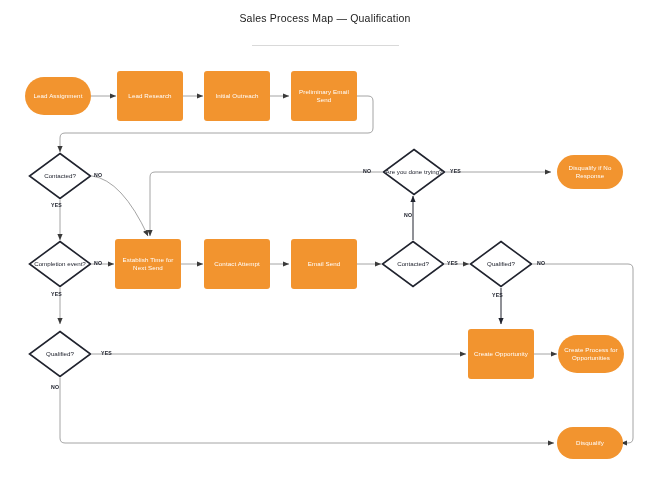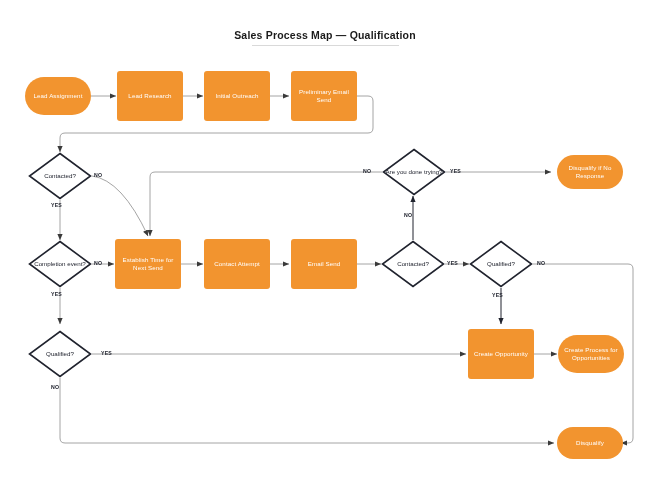--- a/index.html
+++ b/index.html
@@ -15,25 +15,25 @@
   }
   #canvas {
     position: relative;
     width: 650px;
     height: 502px;
     background: #ffffff;
   }
   #title {
     position: absolute;
     left: 0;
-    top: 29px;
+    top: 12px;
     width: 650px;
     text-align: center;
     font-size: 10.5px;
-    font-weight: bold;
+    font-weight: normal;
     color: #1a1a1a;
     letter-spacing: 0.2px;
   }
   #title-rule {
     position: absolute;
     left: 252px;
     top: 45px;
     width: 147px;
     height: 1px;
     background: #d9d9d9;

